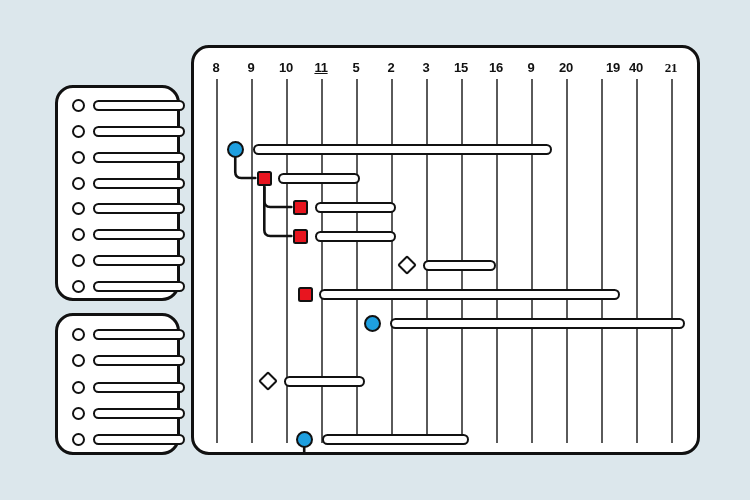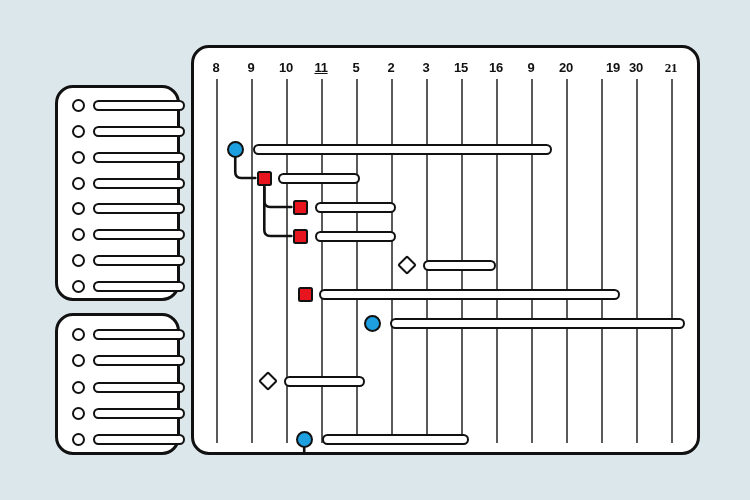--- a/index.html
+++ b/index.html
@@ -168,21 +168,21 @@
           <div class="tick-label" style="left: 92px;">10</div>
           <div class="tick-label" style="left: 127px; text-decoration: underline;">11</div>
           <div class="tick-label" style="left: 162px;">5</div>
           <div class="tick-label" style="left: 197px;">2</div>
           <div class="tick-label" style="left: 232px;">3</div>
           <div class="tick-label" style="left: 267px;">15</div>
           <div class="tick-label" style="left: 302px;">16</div>
           <div class="tick-label" style="left: 337px;">9</div>
           <div class="tick-label" style="left: 372px;">20</div>
           <div class="tick-label" style="left: 419px;">19</div>
-          <div class="tick-label" style="left: 442px;">30</div>
+          <div class="tick-label" style="left: 442px;">40</div>
           <div class="tick-label" style="left: 477px; font-family: Liberation Serif, serif;">21</div>
         </div>
       <div id="grid-layer">
           <div class="gridline" style="left: 22px; height: 364px;"></div>
           <div class="gridline" style="left: 57px; height: 364px;"></div>
           <div class="gridline" style="left: 92px; height: 364px;"></div>
           <div class="gridline" style="left: 127px; height: 364px;"></div>
           <div class="gridline" style="left: 162px; height: 364px;"></div>
           <div class="gridline" style="left: 197px; height: 364px;"></div>
           <div class="gridline" style="left: 232px; height: 364px;"></div>

